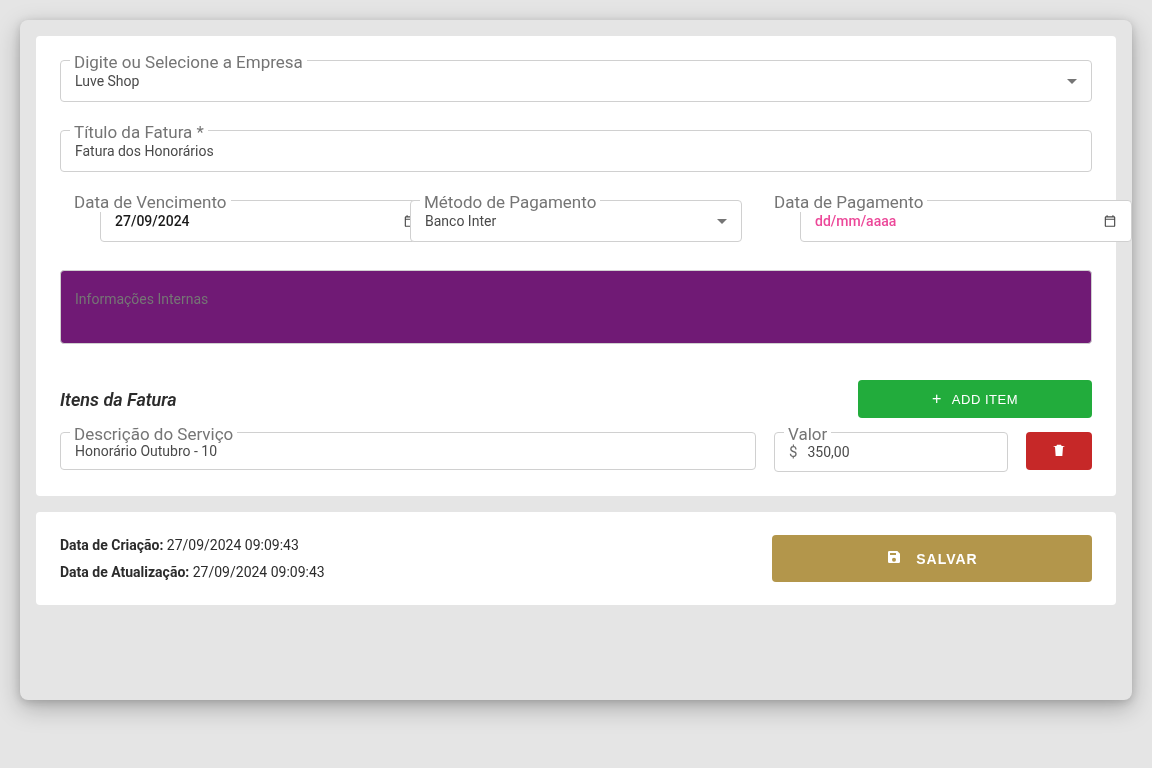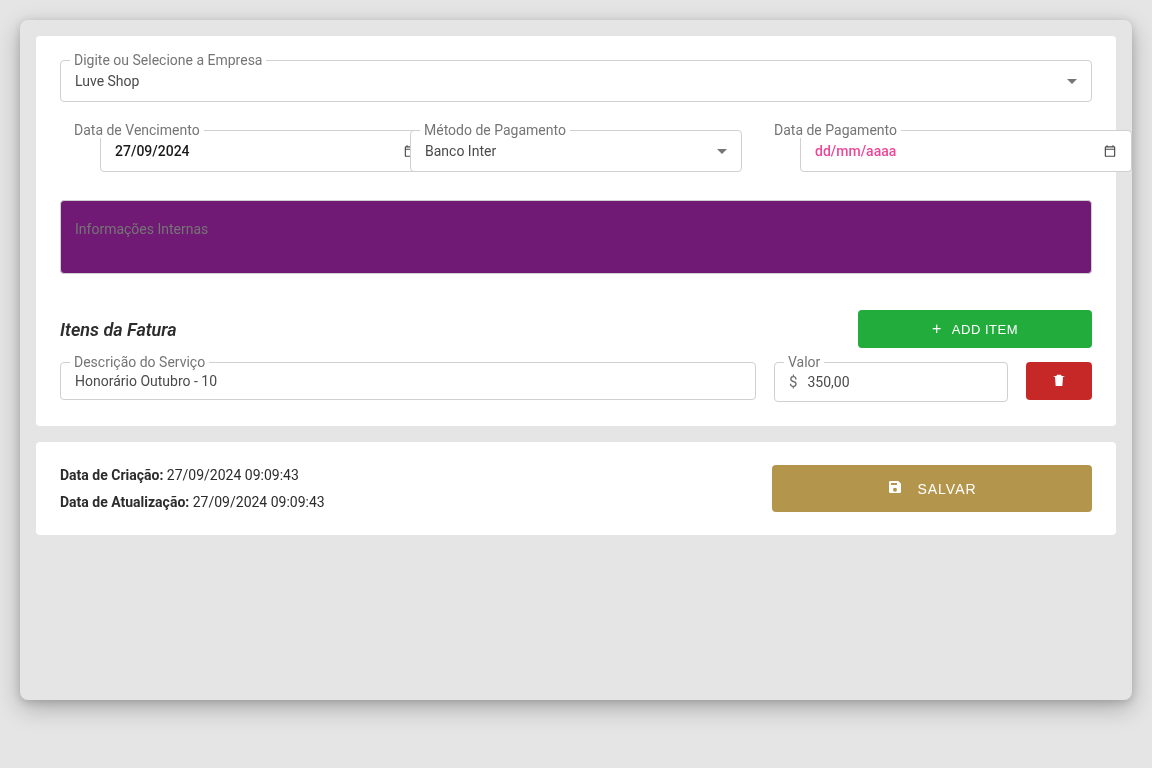--- a/index.html
+++ b/index.html
@@ -51,21 +51,21 @@
     .field-group-row .field-group {
       flex: 1;
       margin-bottom: 0;
     }
     .field-label {
       position: absolute;
       top: -8px;
       left: 10px;
       background: #fff;
       padding: 0 4px;
-      font-size: 14px;
+      font-size: 17px;
       color: #757575;
       z-index: 1;
     }
     .field-input {
       width: 100%;
       border: 1px solid #d0d0d0;
       border-radius: 4px;
       padding: 12px 14px;
       font-size: 14px;
       color: #4a4a4a;
@@ -224,21 +224,21 @@
     .meta-label {
       font-weight: 700;
     }
     .save-btn {
       background: #b3964b;
       color: #fff;
       border: none;
       border-radius: 4px;
       padding: 14px 8px;
       font-size: 14px;
-      font-weight: 400;
+      font-weight: 700;
       cursor: pointer;
       display: flex;
       align-items: center;
       justify-content: center;
       gap: 14px;
       letter-spacing: 1px;
       width: 320px;
     }
     .save-icon svg {
       width: 16px;
@@ -254,20 +254,24 @@
   <div class="card card-upper">
 
     <div class="field-group">
       <span class="field-label">Digite ou Selecione a Empresa</span>
       <div class="field-select">
         <span>Luve Shop</span>
         <span class="dropdown-arrow"></span>
       </div>
     </div>
 
+    <div class="field-group">
+      <span class="field-label">Título da Fatura *</span>
+      <input class="field-input" value="Fatura dos Honorários" style="">
+    </div>
 
     <div class="field-group-row">
 
       <div class="field-group">
         <span class="field-label">Data de Vencimento</span>
         <div class="date-field">
           <span class="date-value">27/09/2024</span>
           <span class="calendar-icon">
             <svg viewBox="0 0 24 24" fill="#4a4a4a">
                 <path d="M19 4h-1V2h-2v2H8V2H6v2H5a2 2 0 0 0-2 2v14a2 2 0 0 0 2 2h14a2 2 0 0 0 2-2V6a2 2 0 0 0-2-2zm0 16H5V10h14v10zM5 8V6h14v2H5z"></path>

